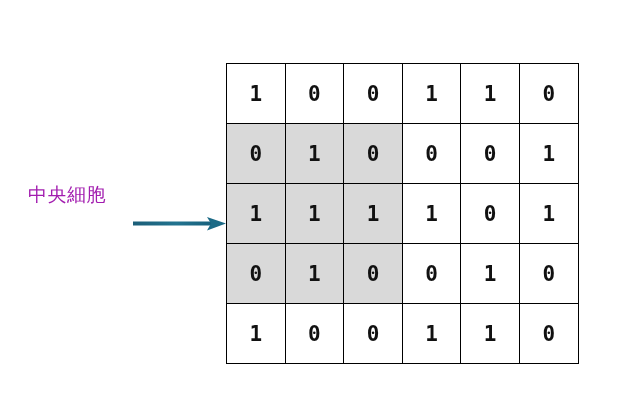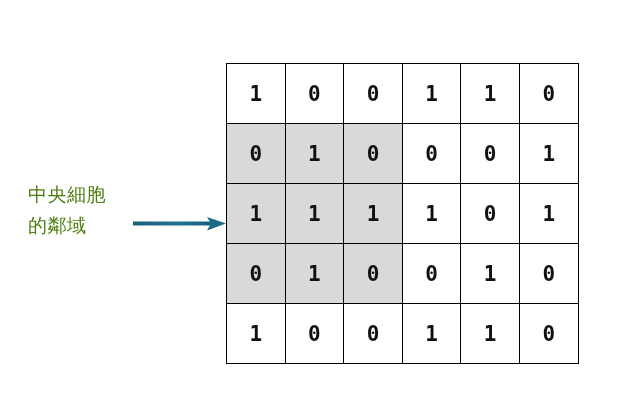--- a/index.html
+++ b/index.html
@@ -14,21 +14,21 @@
     overflow: hidden;
     font-family: "Liberation Sans", sans-serif;
   }
 
   
   #annotation-label {
     position: absolute;
     left: 28px;
     top: 179px;
     width: 130px;
-    color: #4d7c0f;
+    color: #a21caf;
     font-family: "DejaVu Serif", "Liberation Serif", serif;
     font-size: 19px;
     line-height: 31px;
     letter-spacing: 0.5px;
     white-space: nowrap;
     user-select: none;
   }
   #annotation-label .caption-line {
     display: block;
   }
@@ -66,21 +66,20 @@
   }
   #cell-grid td.highlighted {
     background: #d9d9d9;
   }
 </style>
 </head>
 <body>
 
 <div id="annotation-label">
   <span class="caption-line">中央細胞</span>
-  <span class="caption-line">的鄰域</span>
 </div>
 
 <svg id="pointer-arrow" viewBox="0 0 96 28" width="96" height="28" xmlns="http://www.w3.org/2000/svg">
   <defs>
     <linearGradient id="arrowGrad" x1="0" y1="0" x2="1" y2="0">
       <stop offset="0%" stop-color="#1b5e78"></stop>
       <stop offset="55%" stop-color="#22738f"></stop>
       <stop offset="100%" stop-color="#17607c"></stop>
     </linearGradient>
   </defs>

